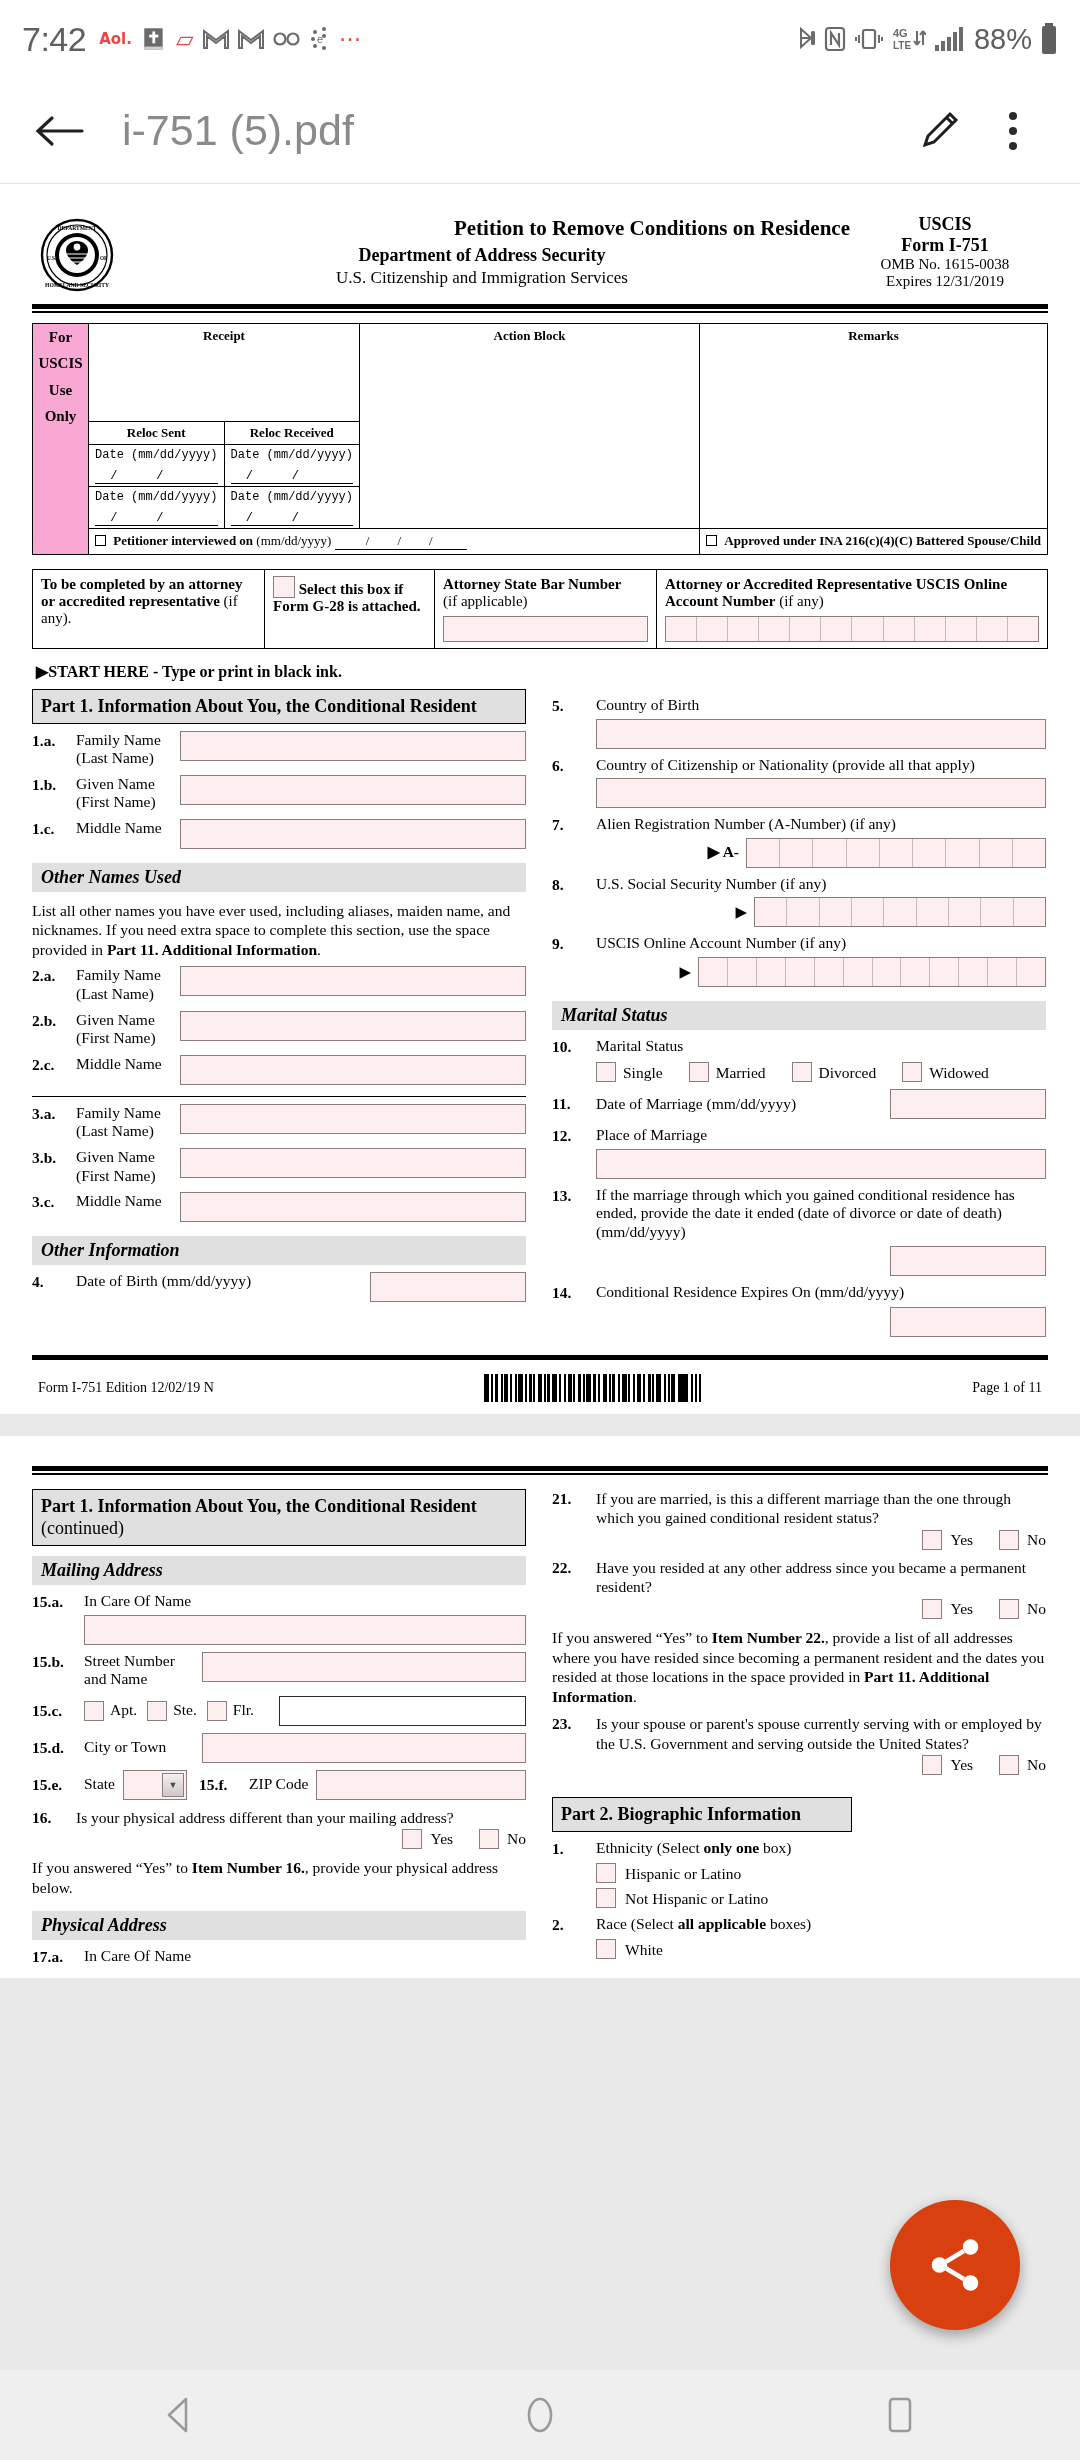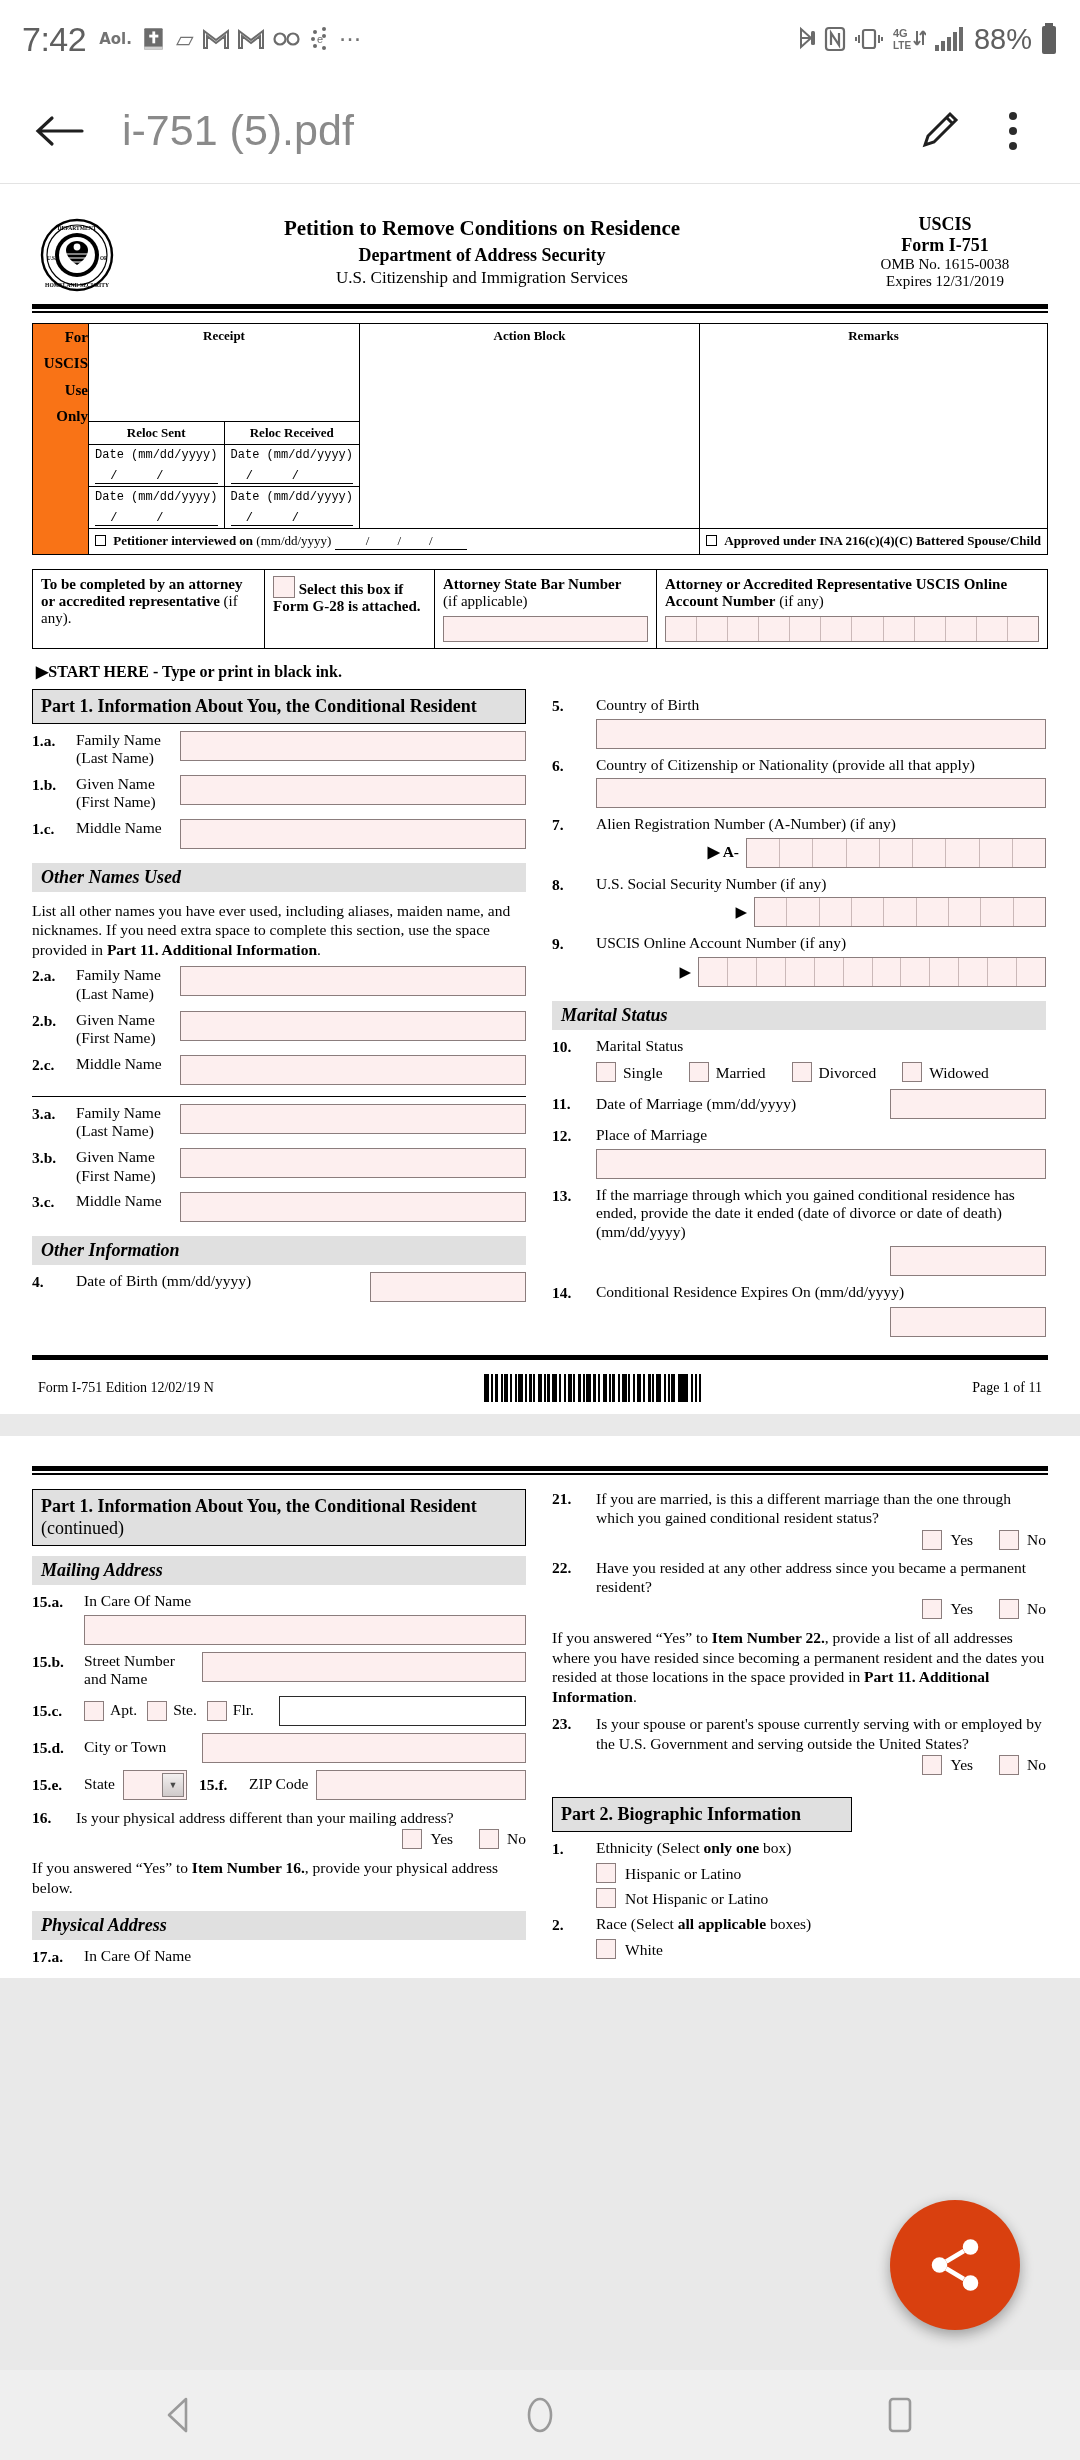--- a/index.html
+++ b/index.html
@@ -25,21 +25,21 @@
     font-family: "Liberation Sans", sans-serif;
     font-size: 34px;
     color: #5f5f5f;
     letter-spacing: -0.5px;
     margin-right: 4px;
   }
   .sb-ico {
     font-family: "DejaVu Sans", sans-serif;
     font-size: 23px;
     line-height: 1;
-    color: #737373;
+    color: #ef4444;
     display: inline-block;
   }
   .sb-ico.small { font-size: 15px; font-weight: bold; }
   .sb-spacer { flex: 1; }
   .sb-right { display: flex; align-items: center; gap: 8px; }
   .sb-batt-txt {
     font-family: "Liberation Sans", sans-serif;
     font-size: 29px;
     color: #5f5f5f;
   }
@@ -83,35 +83,35 @@
     width: 1080px;
     padding: 28px 32px 12px 32px;
     position: relative;
   }
   .page + .page { margin-top: 22px; }
 
   
   .fhead { display: flex; align-items: flex-start; padding: 0 8px 4px 8px; }
   .seal { width: 74px; height: 74px; margin-top: 6px; flex: 0 0 74px; }
   .fhead-mid { flex: 1; text-align: center; padding-top: 4px; }
-  .ft1 { font-size: 21px; font-weight: bold; line-height: 1.2; }
+  .ft1 { font-size: 21px; font-weight: bold; line-height: 1.2; text-align: right; }
   .ft2 { font-size: 18px; font-weight: bold; margin-top: 4px; }
   .ft3 { font-size: 17px; margin-top: 2px; }
   .fhead-right { width: 190px; text-align: center; padding-top: 2px; }
   .fr1 { font-size: 18px; font-weight: bold; }
   .fr2 { font-size: 18px; font-weight: bold; }
   .fr3 { font-size: 15px; }
   .rule { border-top: 5px solid #000; margin: 8px 0 0 0; }
   .rule-thin { border-top: 2px solid #000; margin-top: 2px; }
 
   
   table.uscis { width: 100%; border-collapse: collapse; margin-top: 10px; font-size: 13px; }
   table.uscis td, table.uscis th { border: 1.5px solid #000; vertical-align: top; }
   .usecol {
-    background: #f97316; width: 56px; text-align: right;
+    background: #f9a8d4; width: 56px; text-align: center;
     font-weight: bold; font-size: 15px; vertical-align: middle; line-height: 1.75;
   }
   .colhdr { text-align: center; font-weight: bold; font-size: 13px; padding: 4px 0; border-bottom: none !important; }
   .dcell { text-align: center; padding: 3px 6px 2px; font-size: 12px; font-family: Liberation Mono, monospace; }
   .dslash { font-size: 12px; letter-spacing: 2px; border-bottom: 1.5px solid #000; display: block; margin-top: 7px; }
   .relochdr { text-align: center; font-weight: bold; font-size: 13px; padding: 3px 8px; }
   .interview { font-size: 13px; padding: 4px 6px; white-space: nowrap; }
   .interview .b { font-weight: bold; }
   .sq { display: inline-block; width: 11px; height: 11px; border: 1.4px solid #000; vertical-align: -1px; margin-right: 4px; }
   .dline { display: inline-block; border-bottom: 1.5px solid #000; min-width: 132px; letter-spacing: 3px; text-align: center; }

